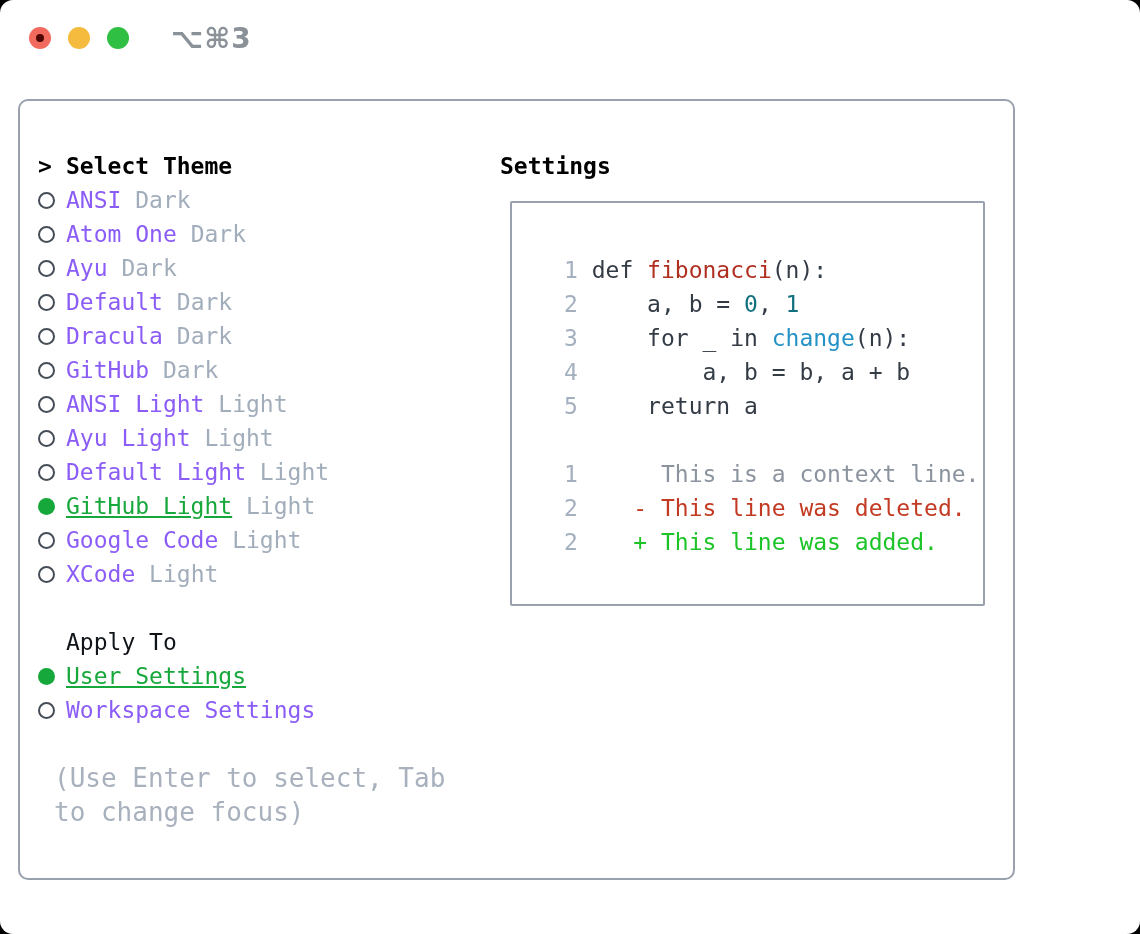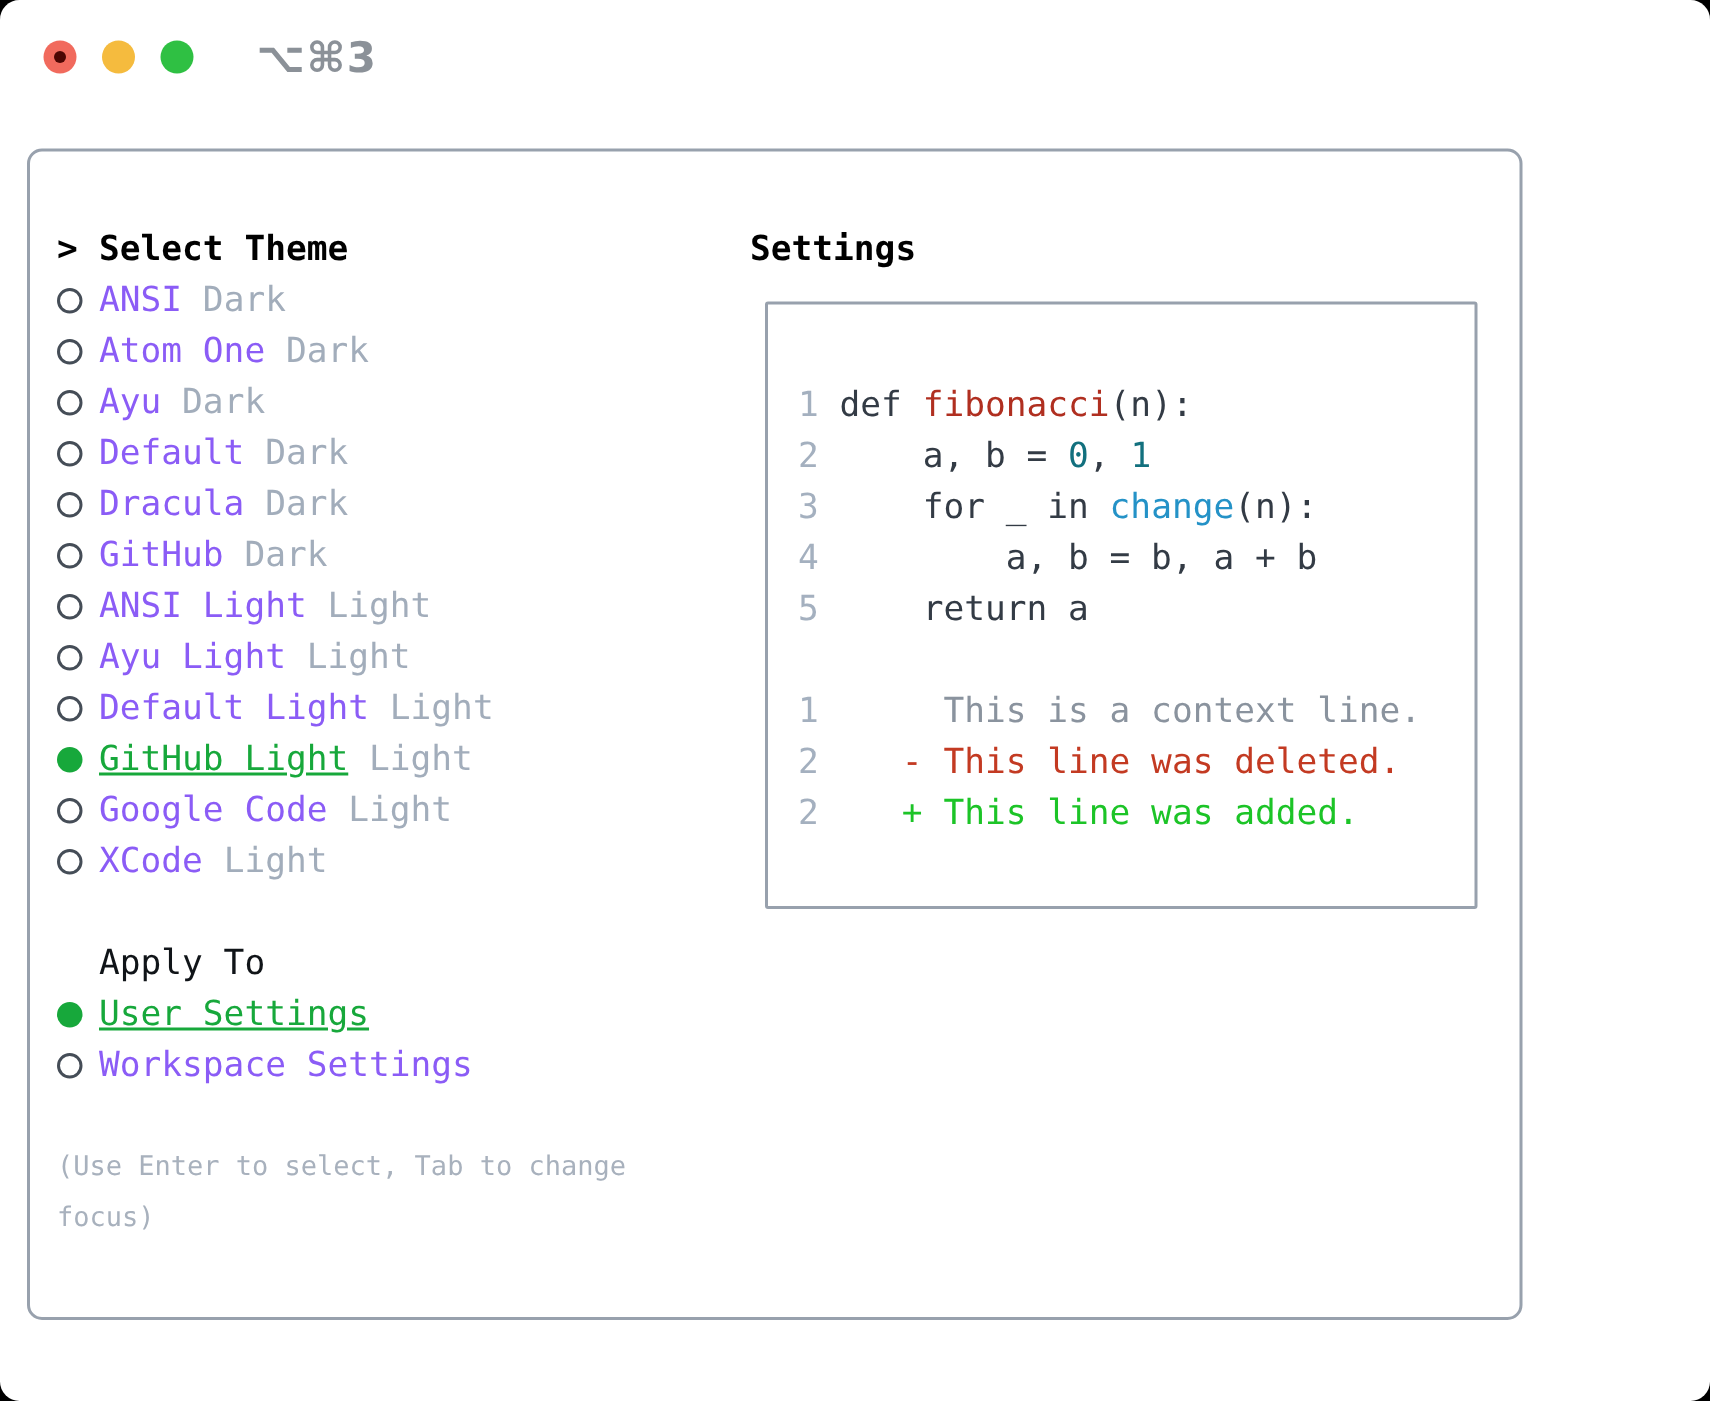--- a/index.html
+++ b/index.html
@@ -46,30 +46,30 @@
   .marker.dot::before{
     content:"";width:17px;height:17px;background:#17a83b;border-radius:50%;
   }
   .hdr-marker{width:28px;flex:0 0 28px;font-weight:700;color:#000;font-size:23px;}
   .hdr-text{font-weight:700;color:#000;font-size:23px;}
   .tname{color:#8b5cf6;}
   .tag{color:#a2adbb;}
   .row.selected .tname{color:#17a83b;text-decoration:underline;}
   .apply-header{color:#101418;}
   .hint{
-    width:430px;color:#a8b1bd;font-size:18px;line-height:34px;margin-left:0;
+    width:430px;color:#a8b1bd;font-size:26px;line-height:34px;margin-left:16px;
   }
   
   .preview-title-row{height:34px;display:flex;align-items:center;}
   .preview-box{
     margin-top:18px;margin-left:10px;width:475px;height:405px;
     border:2px solid #98a1ad;border-radius:2px;box-sizing:border-box;
     padding:50px 0 0 20px;background:#fff;overflow:hidden;
   }
-  .pline{height:34px;line-height:34px;white-space:pre;font-size:23px;}
+  .pline{height:34px;line-height:34px;white-space:pre;font-size:23px;margin-left:32px;}
   .seg-ln{color:#a4b0bf;}
   .seg-pl{color:#333b45;}
   .seg-fn{color:#b02f20;}
   .seg-nu{color:#12707e;}
   .seg-kw{color:#2492c7;}
   .seg-cx{color:#8a939e;}
   .seg-de{color:#c33a22;}
   .seg-ad{color:#1cc427;}
 </style>
 </head>

